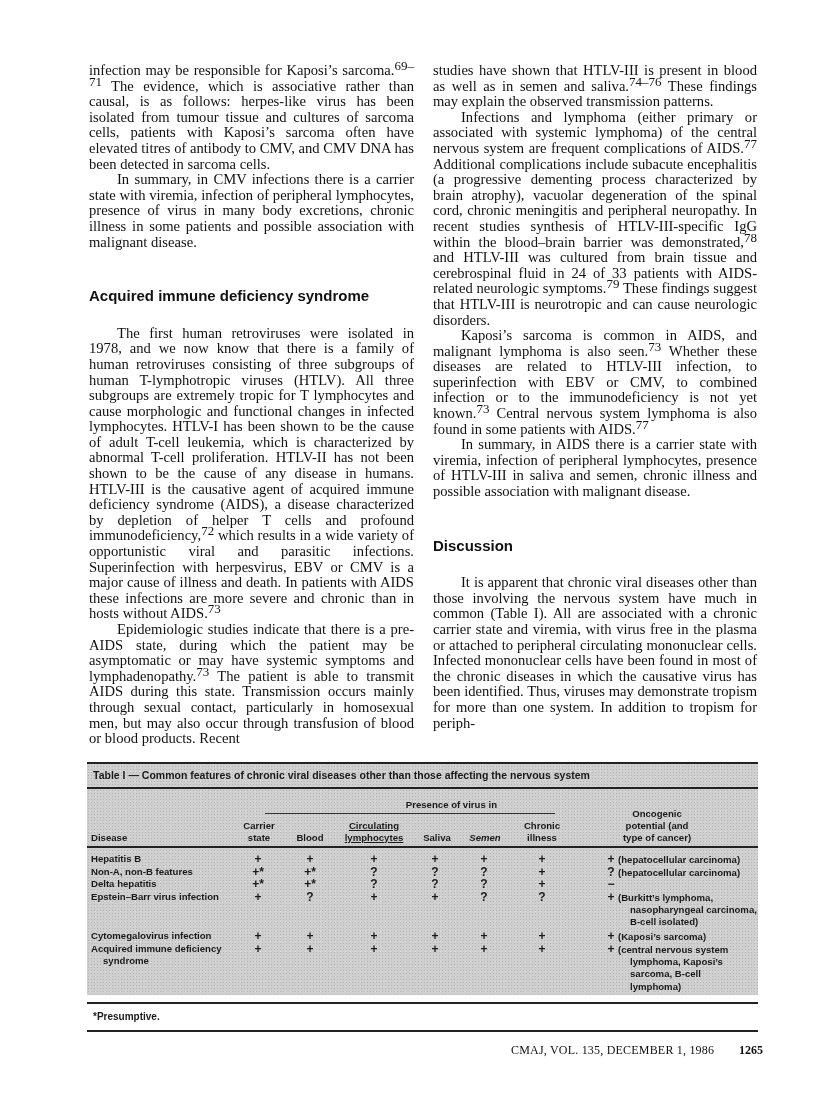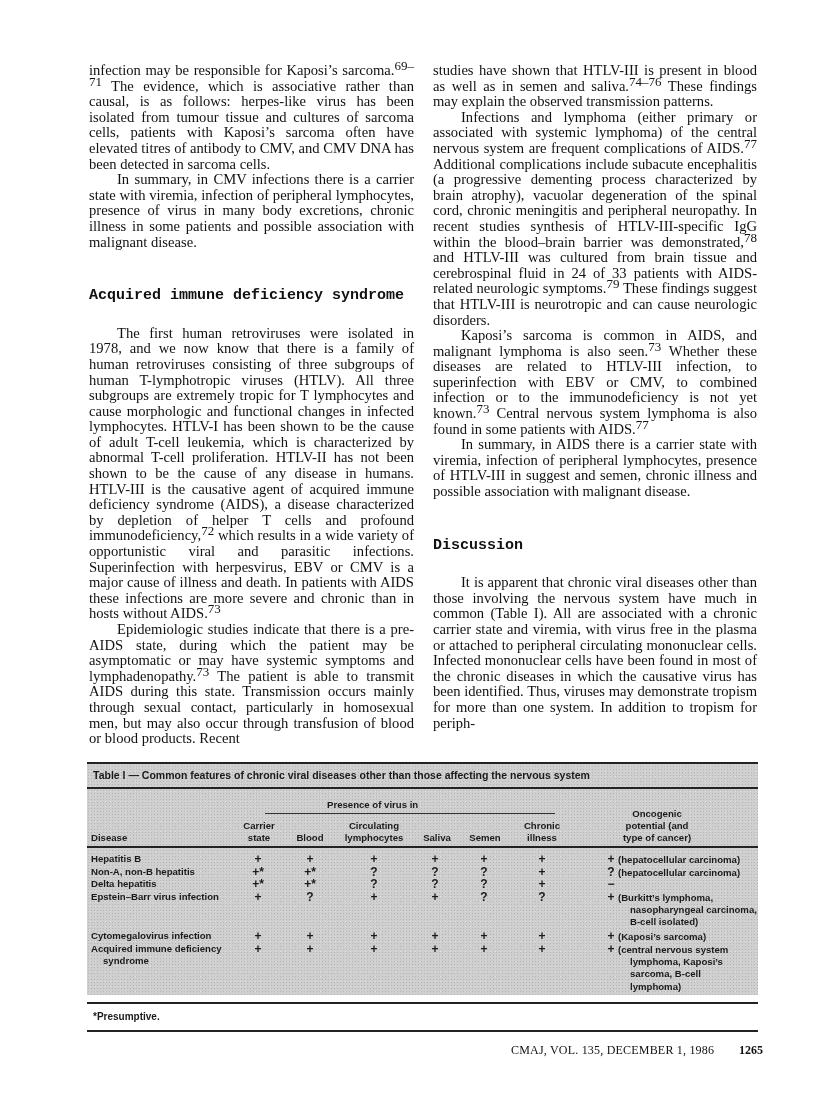--- a/index.html
+++ b/index.html
@@ -3,32 +3,32 @@
 <meta charset="utf-8">
 <style>
   html, body { margin: 0; padding: 0; background: #ffffff; }
   body { width: 816px; height: 1100px; position: relative; overflow: hidden; font-family: "Liberation Serif", serif; color: #111; }
   .col { position: absolute; top: 63px; width: 325px; font-size: 14.6px; line-height: 15.6px; text-align: justify; hyphens: none; }
   .col p { margin: 0; text-indent: 0; }
   .col p.ind { text-indent: 28px; }
   .col-left { left: 89px; }
   .col-right { left: 433px; width: 324px; }
   sup { font-size: 13px; line-height: 0; vertical-align: 5px; }
-  h2.sec { font-family: Liberation Mono, monospace; font-weight: bold; font-size: 15px; margin: 0; }
+  h2.sec { font-family: Liberation Sans, sans-serif; font-weight: bold; font-size: 15px; margin: 0; }
   .gap-heading-before { height: 38px; }
   .gap-heading-after { height: 22px; }
 
   .table-wrap { position: absolute; left: 87px; top: 762px; width: 671px; height: 233px; background: #cfcfcf;
     background-image: radial-gradient(#b5b5b5 0.6px, transparent 0.8px), radial-gradient(#e2e2e2 0.6px, transparent 0.8px);
     background-size: 3px 3px, 5px 5px; background-position: 0 0, 1px 2px;
     font-family: "Liberation Sans", sans-serif; font-weight: bold; color: #1a1a1a; font-size: 9.6px; }
   .tb-top { position: absolute; left: 0; top: 0; width: 671px; height: 2px; background: #222; }
   .tb-title { position: absolute; left: 6px; top: 7px; font-size: 10.5px; }
   .tb-line1 { position: absolute; left: 0; top: 25px; width: 671px; height: 2px; background: #222; }
-  .grp { position: absolute; left: 240px; top: 37px; width: 170px; text-align: left; }
+  .grp { position: absolute; left: 240px; top: 37px; width: 170px; text-align: right; }
   .grp-line { position: absolute; left: 178px; top: 51px; width: 290px; height: 1px; background: #333; }
   .th { position: absolute; text-align: center; line-height: 12px; }
   .tb-line2 { position: absolute; left: 0; top: 84px; width: 671px; height: 1.5px; background: #222; }
   .cell { position: absolute; line-height: 12px; }
   .c { text-align: center; width: 30px; margin-left: -15px; }
   .onco { position: absolute; left: 531px; line-height: 12.4px; }
   .onco .cont { padding-left: 12px; display: block; }
   .tb-line3 { position: absolute; left: 0; top: 240px; width: 671px; height: 1.5px; background: #222; }
   .foot { position: absolute; left: 6px; top: 249px; font-size: 10px; }
   .tb-bot { position: absolute; left: 0; top: 268px; width: 671px; height: 2px; background: #222; }
@@ -46,47 +46,47 @@
   <h2 class="sec">Acquired immune deficiency syndrome</h2>
   <div class="gap-heading-after"></div>
   <p class="ind"><span>The first human retroviruses were isolated in 1978, and we now know that there is a family of human retroviruses consisting of three subgroups of human T-lymphotropic viruses (HTLV). All three subgroups are extremely tropic for T lymphocytes and cause morphologic and functional changes in infected lymphocytes. HTLV-I has been shown to be the cause of adult T-cell leukemia, which is characterized by abnormal T-cell proliferation. HTLV-II has not been shown to be the cause of any disease in humans. HTLV-III is the causative agent of acquired immune deficiency syndrome (AIDS), a disease characterized by depletion of helper T cells and profound immunodeficiency,</span><sup>72</sup><span> which results in a wide variety of opportunistic viral and parasitic infections. Superinfection with herpesvirus, EBV or CMV is a major cause of illness and death. In patients with AIDS these infections are more severe and chronic than in hosts without AIDS.</span><sup>73</sup></p>
   <p class="ind"><span>Epidemiologic studies indicate that there is a pre-AIDS state, during which the patient may be asymptomatic or may have systemic symptoms and lymphadenopathy.</span><sup>73</sup><span> The patient is able to transmit AIDS during this state. Transmission occurs mainly through sexual contact, particularly in homosexual men, but may also occur through transfusion of blood or blood products. Recent</span></p>
 </div>
 
 <div class="col col-right">
   <p><span>studies have shown that HTLV-III is present in blood as well as in semen and saliva.</span><sup>74–76</sup><span> These findings may explain the observed transmission patterns.</span></p>
   <p class="ind"><span>Infections and lymphoma (either primary or associated with systemic lymphoma) of the central nervous system are frequent complications of AIDS.</span><sup>77</sup><span> Additional complications include subacute encephalitis (a progressive dementing process characterized by brain atrophy), vacuolar degeneration of the spinal cord, chronic meningitis and peripheral neuropathy. In recent studies synthesis of HTLV-III-specific IgG within the blood–brain barrier was demonstrated,</span><sup>78</sup><span> and HTLV-III was cultured from brain tissue and cerebrospinal fluid in 24 of 33 patients with AIDS-related neurologic symptoms.</span><sup>79</sup><span> These findings suggest that HTLV-III is neurotropic and can cause neurologic disorders.</span></p>
   <p class="ind"><span>Kaposi’s sarcoma is common in AIDS, and malignant lymphoma is also seen.</span><sup>73</sup><span> Whether these diseases are related to HTLV-III infection, to superinfection with EBV or CMV, to combined infection or to the immunodeficiency is not yet known.</span><sup>73</sup><span> Central nervous system lymphoma is also found in some patients with AIDS.</span><sup>77</sup></p>
-  <p class="ind">In summary, in AIDS there is a carrier state with viremia, infection of peripheral lymphocytes, presence of HTLV-III in suggest and semen, chronic illness and possible association with malignant disease.</p>
+  <p class="ind">In summary, in AIDS there is a carrier state with viremia, infection of peripheral lymphocytes, presence of HTLV-III in saliva and semen, chronic illness and possible association with malignant disease.</p>
   <div class="gap-heading-before"></div>
   <h2 class="sec">Discussion</h2>
   <div class="gap-heading-after"></div>
   <p class="ind">It is apparent that chronic viral diseases other than those involving the nervous system have much in common (Table I). All are associated with a chronic carrier state and viremia, with virus free in the plasma or attached to peripheral circulating mononuclear cells. Infected mononuclear cells have been found in most of the chronic diseases in which the causative virus has been identified. Thus, viruses may demonstrate tropism for more than one system. In addition to tropism for periph-</p>
 </div>
 
 <div class="table-wrap">
   <div class="tb-top"></div>
   <div class="tb-title">Table I — Common features of chronic viral diseases other than those affecting the nervous system</div>
   <div class="tb-line1"></div>
 
   <div class="grp">Presence of virus in</div>
   <div class="grp-line"></div>
 
   <div class="th" style="left:4px; top:70px; text-align:left;">Disease</div>
   <div class="th" style="left:152px; top:58px; width:40px;">
     <span>Carrier</span><br>
     <span>state</span>
   </div>
   <div class="th" style="left:203px; top:70px; width:40px;">Blood</div>
-  <div class="th" style="left:247px; top:58px; width:80px;">
+  <div class="th" style="left:247px; top:58px; width:80px;text-decoration:underline;">
     <span>Circulating</span><br>
     <span>lymphocytes</span>
   </div>
   <div class="th" style="left:330px; top:70px; width:40px;">Saliva</div>
-  <div class="th" style="left:376px; top:70px; width:44px;">Semen</div>
+  <div class="th" style="left:376px; top:70px; width:44px;font-style:italic;">Semen</div>
   <div class="th" style="left:425px; top:58px; width:60px;">
     <span>Chronic</span><br>
     <span>illness</span>
   </div>
   <div class="th" style="left:500px; top:46px; width:140px;">
     <span>Oncogenic</span><br>
     <span>potential (and</span><br>
     <span>type of cancer)</span>
   </div>
   <div class="tb-line2"></div>
@@ -97,21 +97,21 @@
         <div class="cell c" style="left: 171px; top: 91px; font-size: 12px;">+</div>
         <div class="cell c" style="left: 223px; top: 91px; font-size: 12px;">+</div>
         <div class="cell c" style="left: 287px; top: 91px; font-size: 12px;">+</div>
         <div class="cell c" style="left: 348px; top: 91px; font-size: 12px;">+</div>
         <div class="cell c" style="left: 397px; top: 91px; font-size: 12px;">+</div>
         <div class="cell c" style="left: 455px; top: 91px; font-size: 12px;">+</div>
         <div class="cell c" style="left: 524px; top: 91px; font-size: 12px;">+</div>
         <div class="onco" style="top: 92px;"><span>(hepatocellular carcinoma)</span></div>
       </div>
       <div>
-        <div class="cell" style="left: 4px; top: 103.5px;"><span>Non-A, non-B hepatitis</span></div>
+        <div class="cell" style="left: 4px; top: 103.5px;"><span>Non-A, non-B features</span></div>
         <div class="cell c" style="left: 171px; top: 103.5px; font-size: 12px;">+*</div>
         <div class="cell c" style="left: 223px; top: 103.5px; font-size: 12px;">+*</div>
         <div class="cell c" style="left: 287px; top: 103.5px; font-size: 12px;">?</div>
         <div class="cell c" style="left: 348px; top: 103.5px; font-size: 12px;">?</div>
         <div class="cell c" style="left: 397px; top: 103.5px; font-size: 12px;">?</div>
         <div class="cell c" style="left: 455px; top: 103.5px; font-size: 12px;">+</div>
         <div class="cell c" style="left: 524px; top: 103.5px; font-size: 12px;">?</div>
         <div class="onco" style="top: 104.5px;"><span>(hepatocellular carcinoma)</span></div>
       </div>
       <div>

